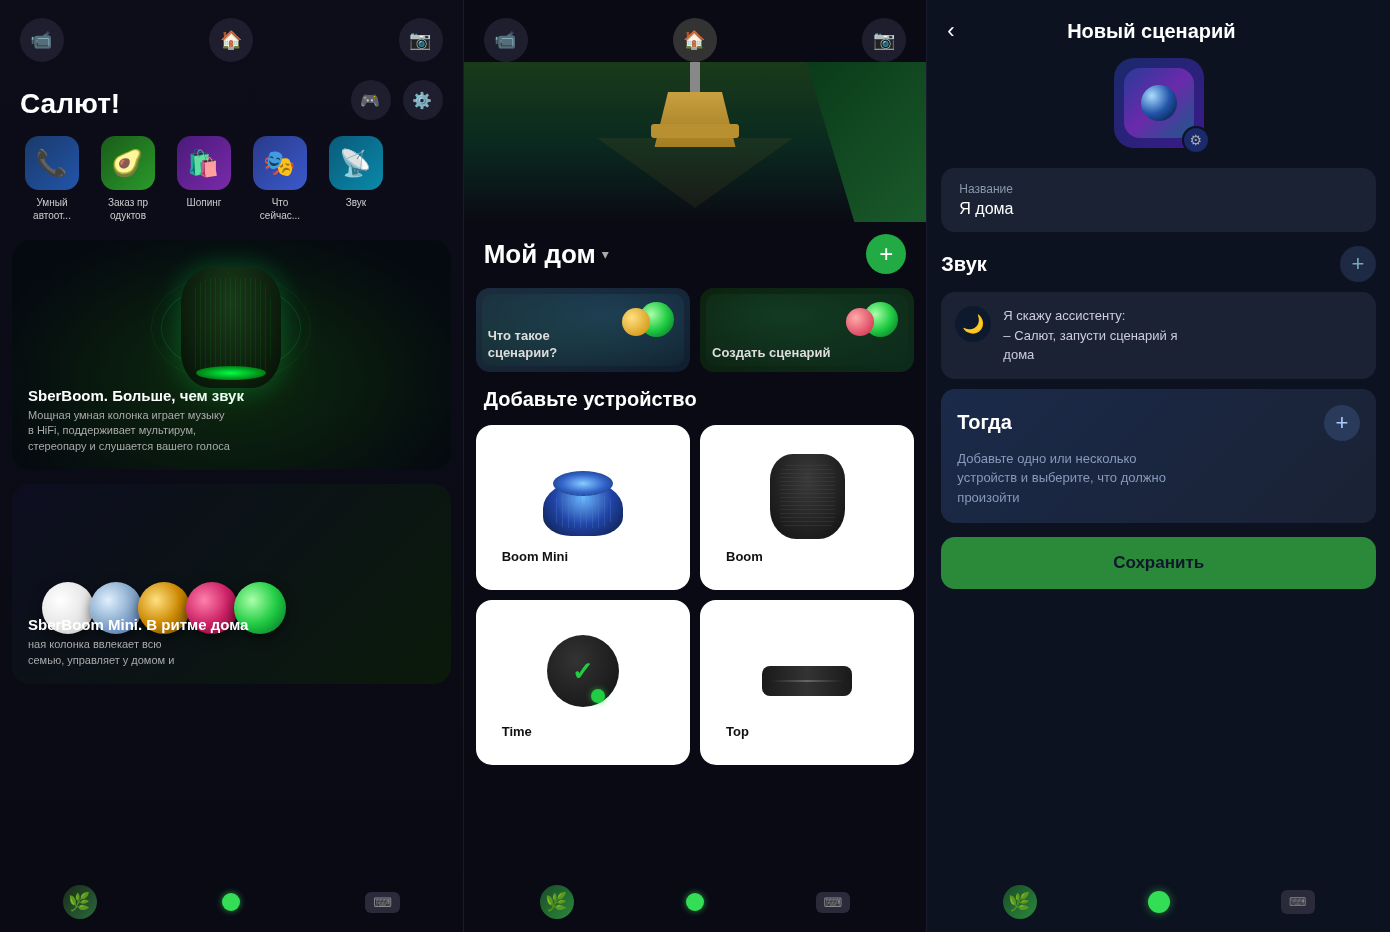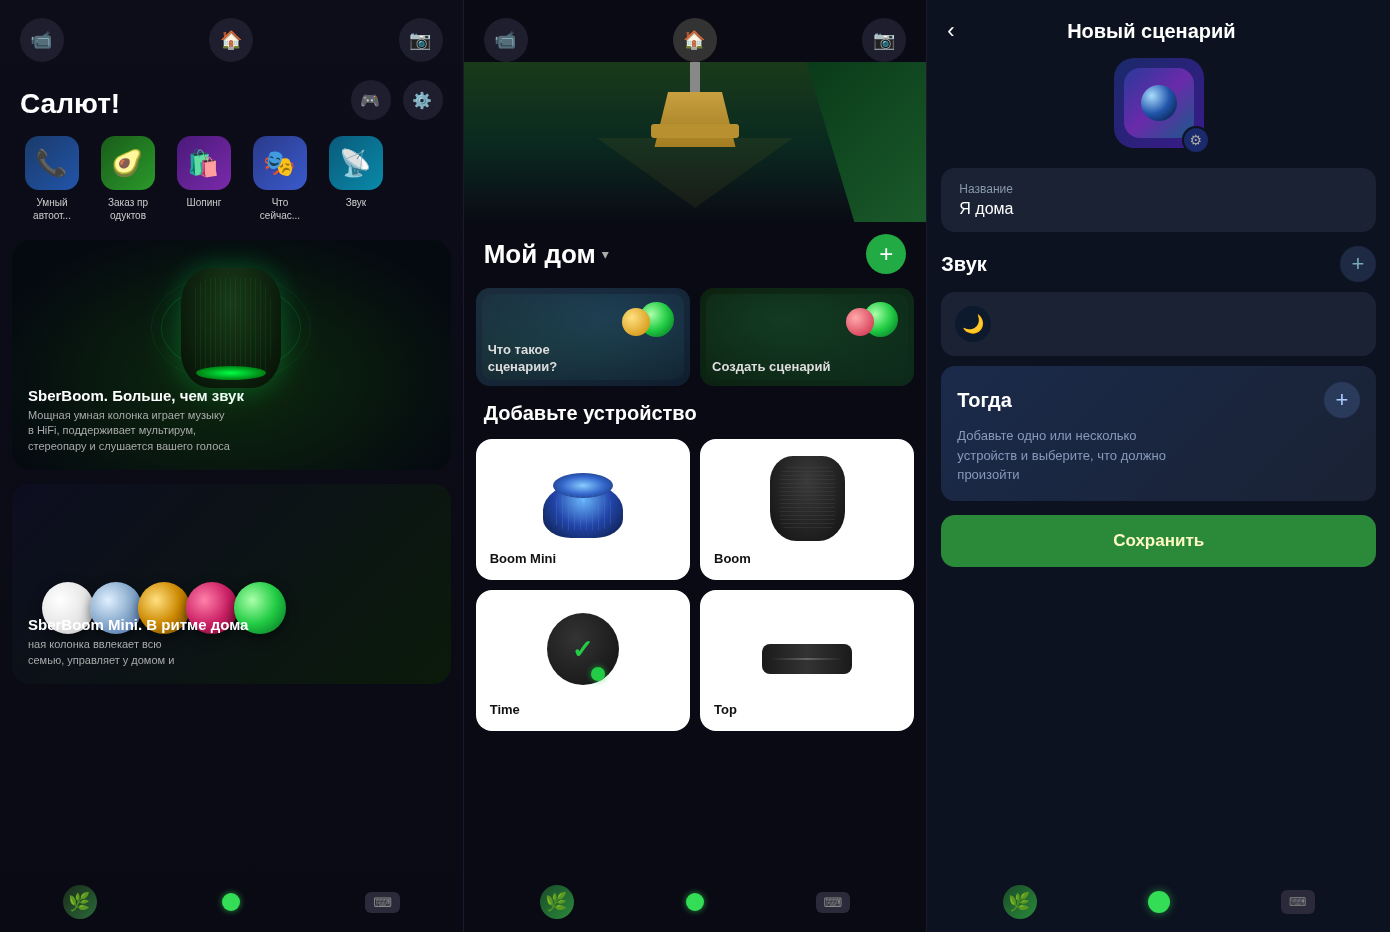--- a/index.html
+++ b/index.html
@@ -135,21 +135,21 @@
     .p2-add-btn {
       width: 40px; height: 40px; border-radius: 50%;
       background: #22aa44; display: flex; align-items: center; justify-content: center;
       color: #fff; font-size: 24px; font-weight: 300; cursor: pointer;
     }
     .p2-scenarios {
       display: flex; gap: 10px; padding: 0 12px 16px;
     }
     .scenario-card {
       flex: 1; border-radius: 14px; overflow: hidden; position: relative;
-      height: 98px;
+      height: 84px;
     }
     .sc1 { background: linear-gradient(135deg, #1a2a3a, #0d1a2a); }
     .sc2 { background: linear-gradient(135deg, #0a1a0a, #0d2a1a); text-align: right; }
     .scenario-bg {
       position: absolute; top: 0; left: 0; right: 0; bottom: 0;
     }
     .sc1-bg { background: radial-gradient(ellipse at 70% 30%, #2a4a6a44, transparent); }
     .sc2-bg { background: radial-gradient(ellipse at 30% 30%, #1a4a2a44, transparent); }
     .scenario-label {
       position: absolute; bottom: 10px; left: 12px;
@@ -158,21 +158,21 @@
     .p2-devices-title {
       color: #fff; font-size: 20px; font-weight: 700;
       padding: 0 20px 14px;
     }
     .p2-grid {
       display: grid; grid-template-columns: 1fr 1fr;
       gap: 10px; padding: 0 12px;
     }
     .device-card {
       background: #fff; border-radius: 16px;
-      padding: 14px; display: flex; flex-direction: column;
+      padding: 26px; display: flex; flex-direction: column;
       align-items: flex-start; min-height: 140px;
       position: relative;
     }
     .device-img {
       width: 100%; height: 90px; display: flex; align-items: center; justify-content: center;
       font-size: 64px; margin-bottom: 8px;
     }
     .device-name {
       color: #111; font-size: 13px; font-weight: 600;
     }
@@ -237,21 +237,21 @@
     }
     .p3-then-header {
       display: flex; align-items: center; justify-content: space-between; margin-bottom: 8px;
     }
     .p3-then-title { color: #fff; font-size: 20px; font-weight: 700; }
     .p3-then-desc { color: #8899bb; font-size: 13px; line-height: 1.5; }
     .p3-save-btn {
       margin: 0 14px 20px;
       background: #2a8a3a; border-radius: 14px;
       height: 52px; display: flex; align-items: center; justify-content: center;
-      color: #fef9c3; font-size: 17px; font-weight: 600;
+      color: #0f172a; font-size: 17px; font-weight: 600;
     }
     .p3-bottombar {
       position: absolute; bottom: 0; left: 0; right: 0; height: 60px;
       display: flex; align-items: center; justify-content: space-around;
       background: #0d1220;
     }
     .p3-bottom-icons {
       display: flex; align-items: center; justify-content: space-around; width: 100%;
       padding: 0 20px;
     }
@@ -498,20 +498,21 @@
     <div class="p3-field-value">Я дома</div>
   </div>
 
   <div class="p3-section">
     <div class="p3-section-header">
       <span class="p3-section-title">Звук</span>
       <div class="p3-plus-btn">+</div>
     </div>
     <div class="p3-condition-card">
       <div class="condition-icon">🌙</div>
+      <span class="condition-text">Я скажу ассистенту:<br>– Салют, запусти сценарий я<br>дома</span>
     </div>
   </div>
 
   <div class="p3-then-section">
     <div class="p3-then-header">
       <span class="p3-then-title">Тогда</span>
       <div class="p3-plus-btn" style="background:#2a3a5a;color:#aaccff;">+</div>
     </div>
     <span class="p3-then-desc">Добавьте одно или несколько<br>устройств и выберите, что должно<br>произойти</span>
   </div>

